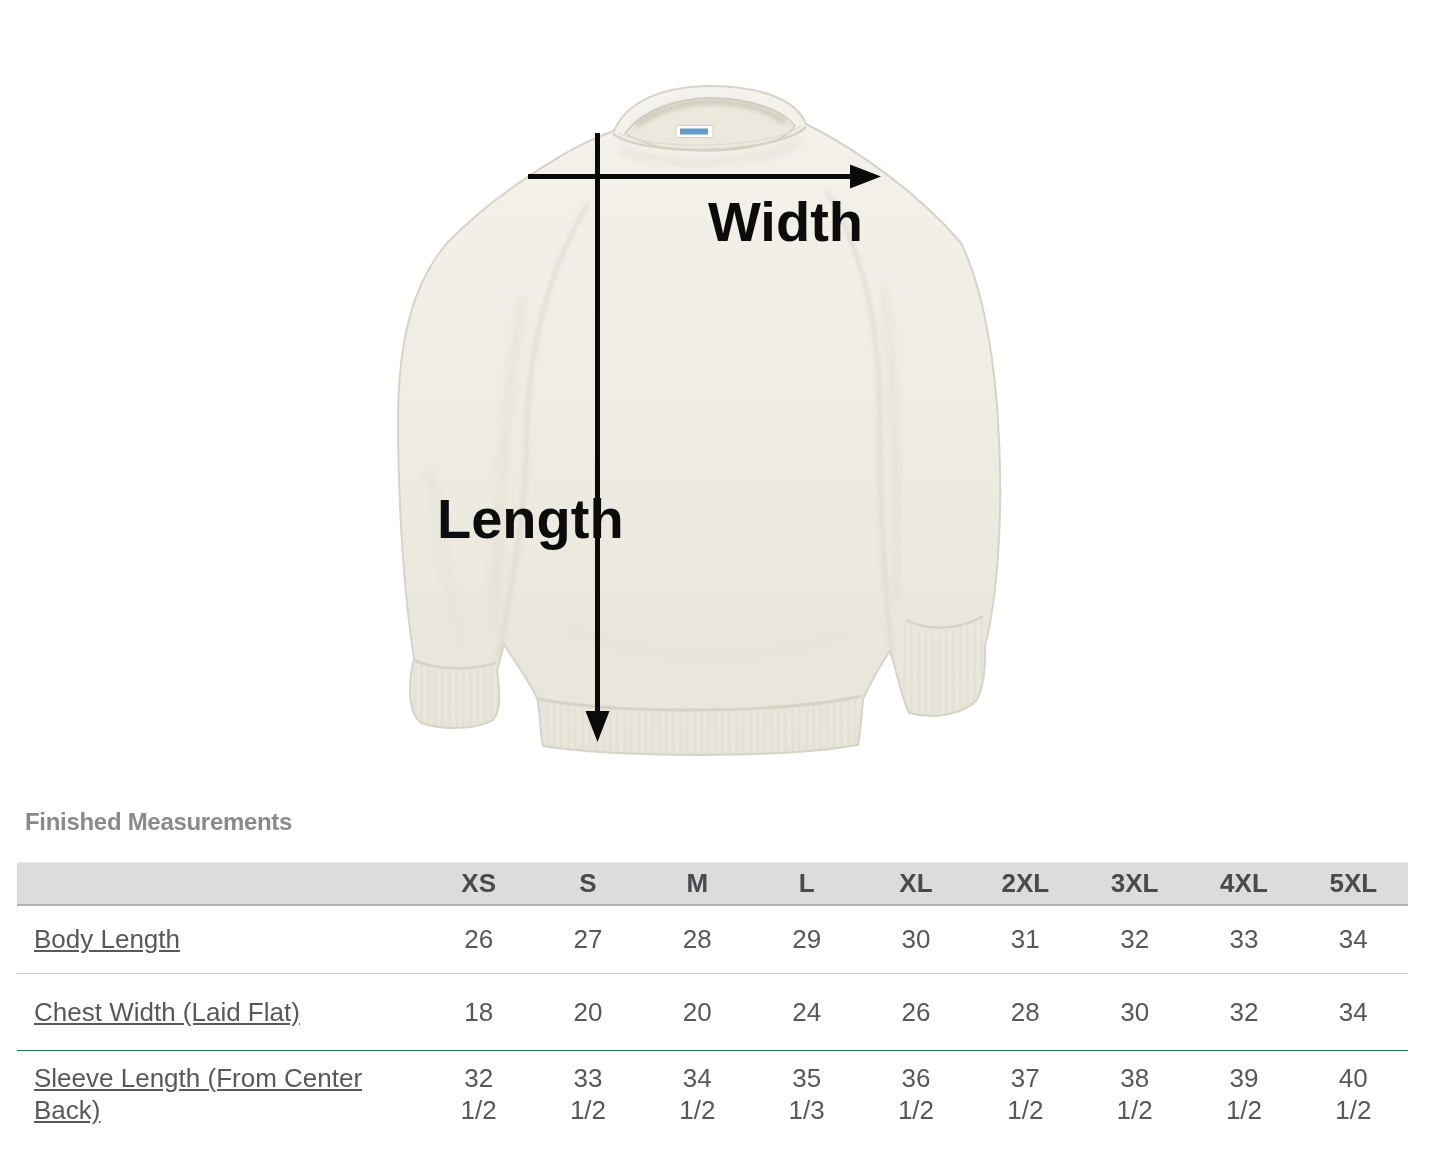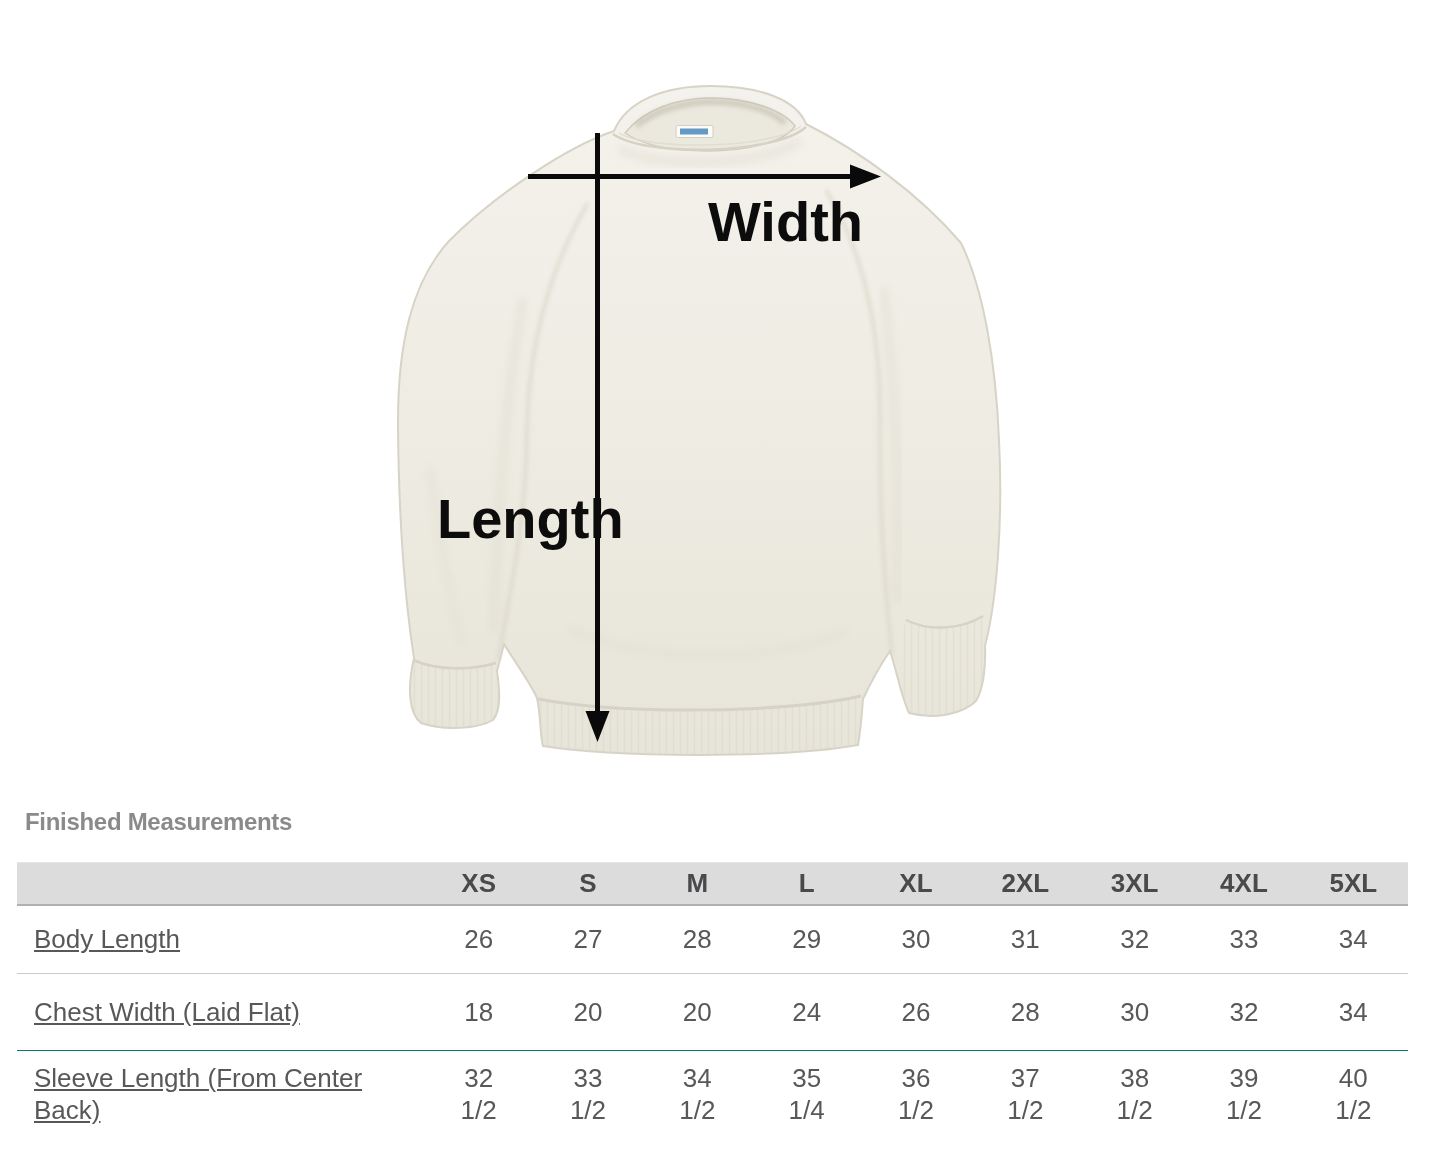--- a/index.html
+++ b/index.html
@@ -202,21 +202,21 @@
         </tr>
         <tr class="r3">
           <td class="lbl">Sleeve Length (From Center Back)</td>
           <td>32
 1/2</td>
           <td>33
 1/2</td>
           <td>34
 1/2</td>
           <td>35
-1/4</td>
+1/3</td>
           <td>36
 1/2</td>
           <td>37
 1/2</td>
           <td>38
 1/2</td>
           <td>39
 1/2</td>
           <td>40
 1/2</td>

